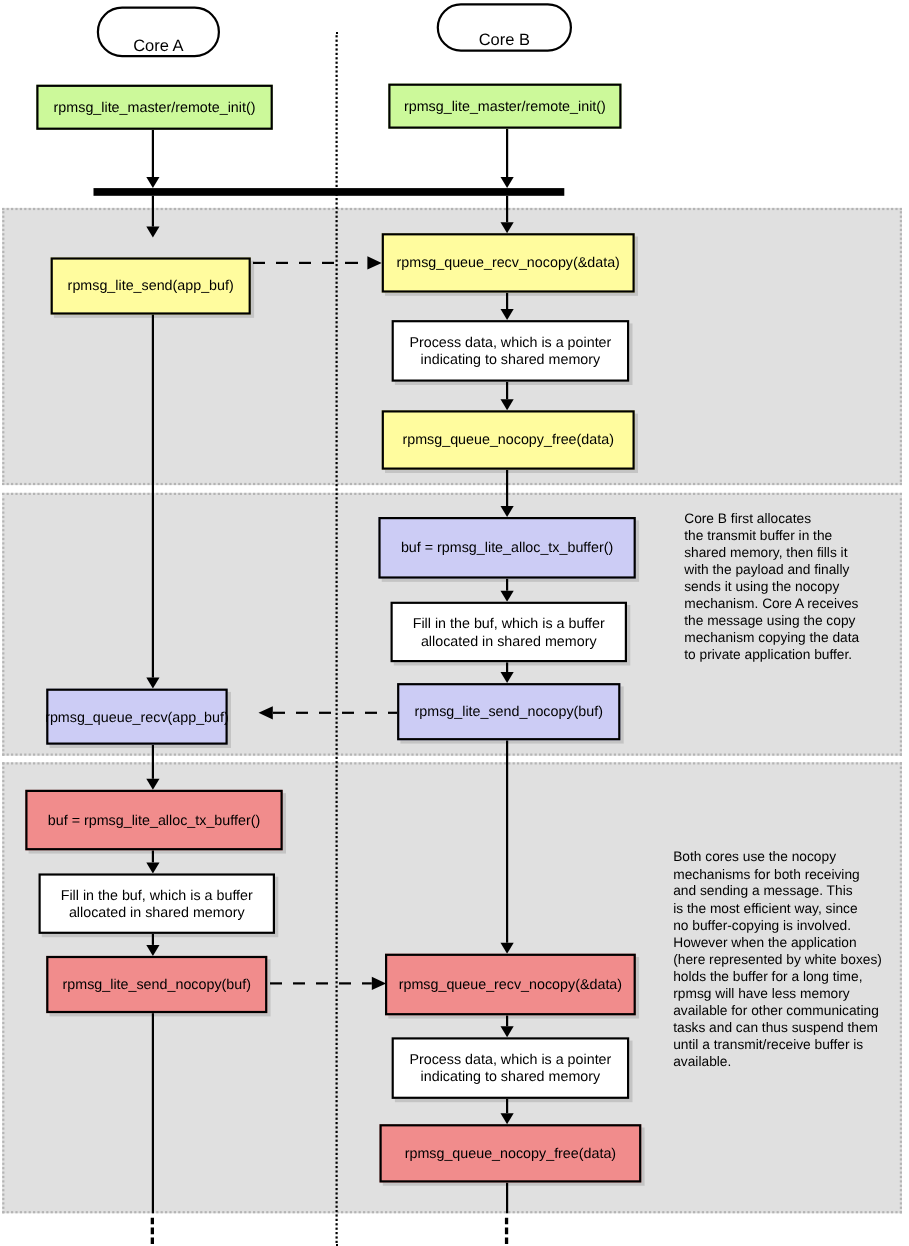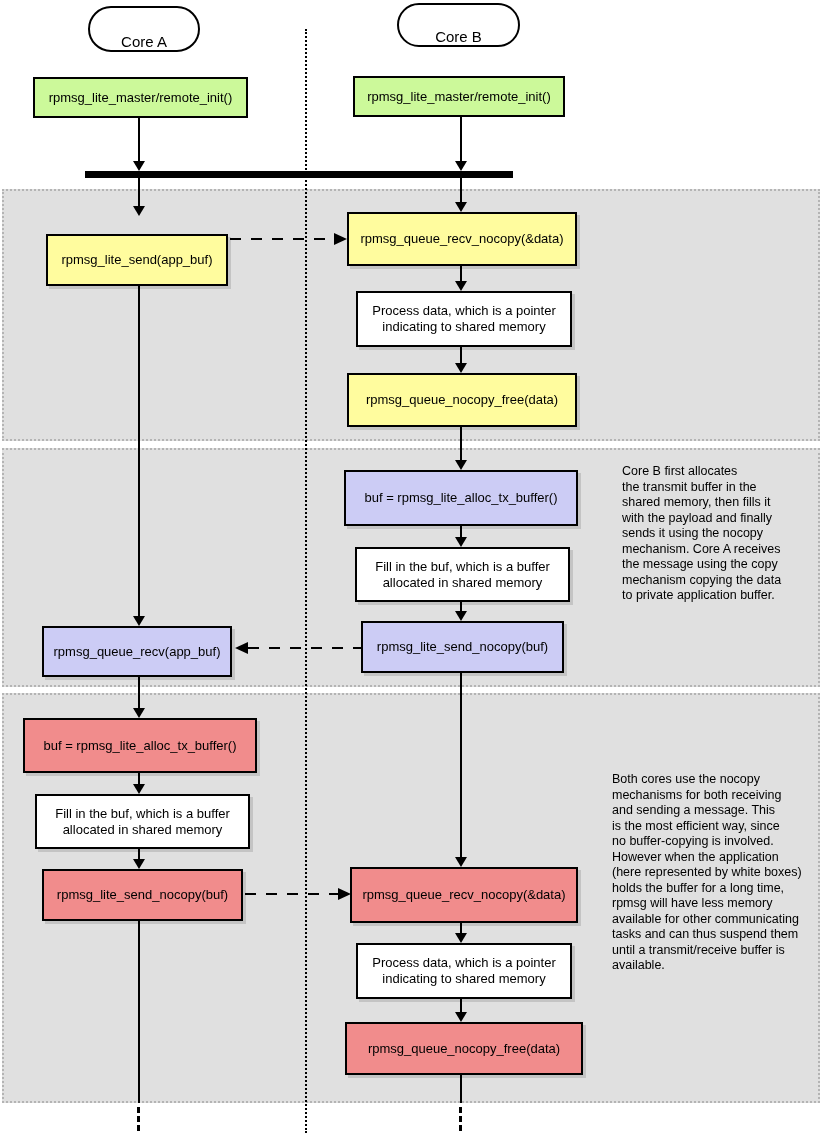--- a/index.html
+++ b/index.html
@@ -122,21 +122,21 @@
   <div class="node" style="left: 46px; top: 216px; width: 182px; height: 52px; background: rgb(255, 252, 158); margin-top: 18px;">rpmsg_lite_send(app_buf)</div>
   <div class="node" style="left: 347px; top: 212px; width: 230px; height: 54px; background: rgb(255, 252, 158);">rpmsg_queue_recv_nocopy(&amp;data)</div>
   <div class="node" style="left: 356px; top: 291px; width: 216px; height: 56px; background: rgb(255, 255, 255);">Process data, which is a pointer
 indicating to shared memory</div>
   <div class="node" style="left: 347px; top: 373px; width: 230px; height: 54px; background: rgb(255, 252, 158);">rpmsg_queue_nocopy_free(data)</div>
 
   <div class="node" style="left: 344px; top: 470px; width: 234px; height: 56px; background: rgb(204, 204, 245);">buf = rpmsg_lite_alloc_tx_buffer()</div>
   <div class="node" style="left: 355px; top: 547px; width: 215px; height: 55px; background: rgb(255, 255, 255);">Fill in the buf, which is a buffer
 allocated in shared memory</div>
   <div class="node" style="left: 361px; top: 621px; width: 203px; height: 52px; background: rgb(204, 204, 245);">rpmsg_lite_send_nocopy(buf)</div>
-  <div class="node" style="left: 42px; top: 626px; width: 190px; height: 51px; background: rgb(204, 204, 245);">rpmsg_queue_recv(app_buf)</div>
+  <div class="node" style="left: 42px; top: 626px; width: 165px; height: 51px; background: rgb(204, 204, 245);">rpmsg_queue_recv(app_buf)</div>
 
   <div class="node" style="left: 23px; top: 718px; width: 234px; height: 55px; background: rgb(241, 140, 140);">buf = rpmsg_lite_alloc_tx_buffer()</div>
   <div class="node" style="left: 35px; top: 794px; width: 215px; height: 55px; background: rgb(255, 255, 255);">Fill in the buf, which is a buffer
 allocated in shared memory</div>
   <div class="node" style="left: 42px; top: 869px; width: 201px; height: 52px; background: rgb(241, 140, 140);">rpmsg_lite_send_nocopy(buf)</div>
   <div class="node" style="left: 350px; top: 867px; width: 228px; height: 56px; background: rgb(241, 140, 140);">rpmsg_queue_recv_nocopy(&amp;data)</div>
   <div class="node" style="left: 356px; top: 943px; width: 216px; height: 56px; background: rgb(255, 255, 255);">Process data, which is a pointer
 indicating to shared memory</div>
   <div class="node" style="left: 345px; top: 1022px; width: 238px; height: 53px; background: rgb(241, 140, 140);">rpmsg_queue_nocopy_free(data)</div>
 

